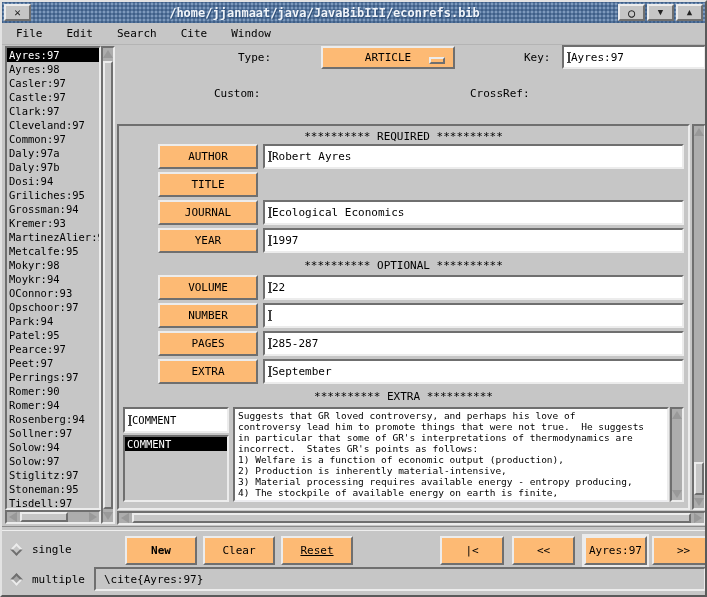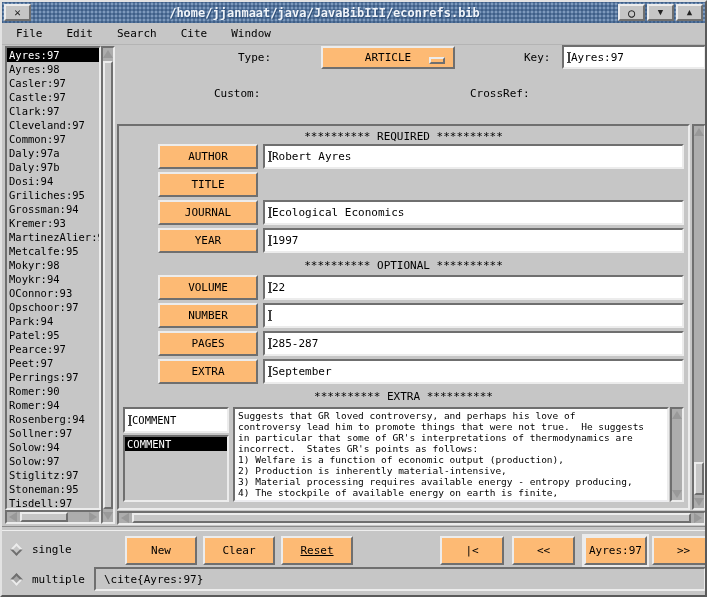--- a/index.html
+++ b/index.html
@@ -334,21 +334,21 @@
 
   <div class="mode" style="top:539px;">
     <span class="diamond"></span>
     <span class="lab">single</span>
   </div>
   <div class="mode" style="top:569px;">
     <span class="diamond selected"></span>
     <span class="lab">multiple</span>
   </div>
 
-  <div class="btn raised" style="left:88px;width:72px;">New</div>
+  <div class="btn raised" style="left:88px;width:72px;font-weight:bold;">New</div>
   <div class="btn raised" style="left:166px;width:72px;">Clear</div>
   <div class="btn raised" style="left:244px;width:72px;text-decoration:underline;">Reset</div>
 
   <div class="btn raised" style="left:403px;width:64px;">|&lt;</div>
   <div class="btn raised" style="left:475px;width:63px;">&lt;&lt;</div>
   <div class="btn raised nav-current" style="left:547px;width:63px;">Ayres:97</div>
   <div class="btn raised" style="left:615px;width:63px;">&gt;&gt;</div>
   <div class="btn raised" style="left:683px;width:21px;">&gt;|</div>
 
   <div class="cite-field">

